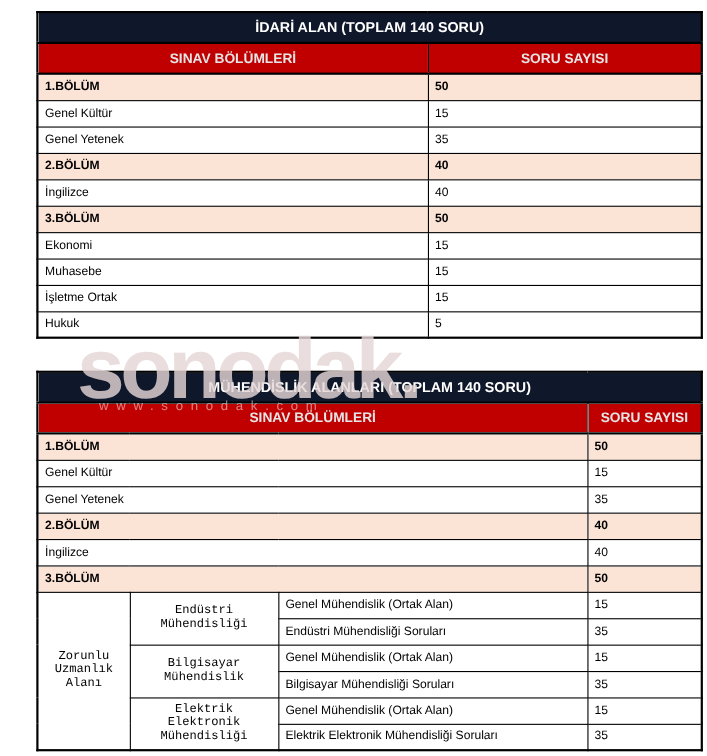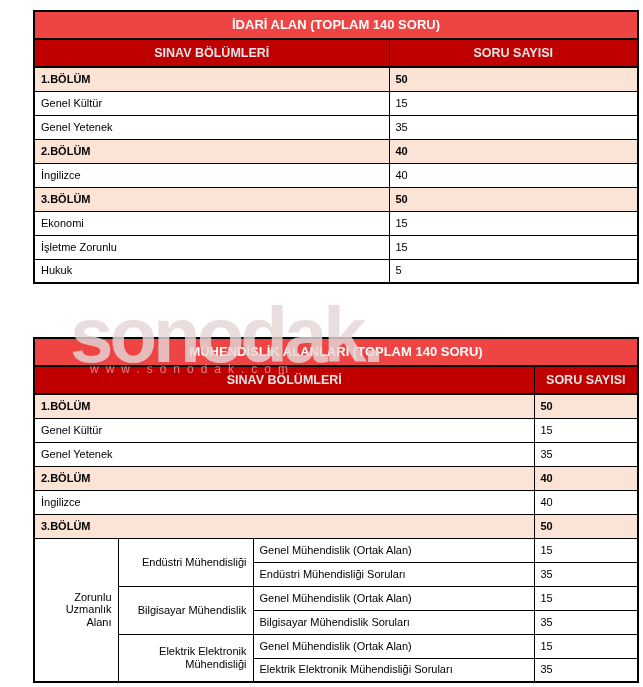--- a/index.html
+++ b/index.html
@@ -29,40 +29,40 @@
     td {
       border: 1px solid #000;
       height: 24px;
       font-size: 11px;
       padding: 1px 6px;
       vertical-align: middle;
       overflow: hidden;
       line-height: 1.15;
     }
     tr.title-row td {
-      background: #ef4444;
+      background: #0f172a;
       color: #ffffff;
       font-weight: bold;
       text-align: center;
       font-size: 13px;
       height: 28px;
       border-bottom: 2px solid #000;
     }
     tr.subhead-row td {
       background: #C00000;
       color: #e5e5e5;
       font-weight: bold;
       text-align: center;
       font-size: 12.5px;
       height: 28px;
       border-bottom: 2px solid #000;
     }
     tr.band-row td { background: #FBE4D5; font-weight: bold; }
     td.num { text-align: left; }
-    td.center { text-align: right; }
+    td.center { text-align: center; font-family: Liberation Mono, monospace; }
     
     #watermark { position: absolute; left: 0; top: 0; width: 541px; height: 687px; pointer-events: none; z-index: 5; }
     .wm-brand {
       position: absolute;
       left: 70px; top: 296px;
       font-size: 78px;
       font-weight: bold;
       letter-spacing: -4px;
       line-height: 1;
       color: rgba(228, 214, 214, 0.82);
@@ -117,21 +117,25 @@
     </tr>
     <tr class="band-row">
       <td>3.BÖLÜM</td>
       <td class="num">50</td>
     </tr>
     <tr>
       <td>Ekonomi</td>
       <td class="num">15</td>
     </tr>
     <tr>
-      <td>İşletme Zorunlu</td>
+      <td>Muhasebe</td>
+      <td class="num">15</td>
+    </tr>
+    <tr>
+      <td>İşletme Ortak</td>
       <td class="num">15</td>
     </tr>
     <tr>
       <td>Hukuk</td>
       <td class="num">5</td>
     </tr>
   </tbody>
     </table>
 
   <table id="table2">
@@ -182,21 +186,21 @@
     <tr>
       <td>Endüstri Mühendisliği Soruları</td>
       <td class="num">35</td>
     </tr>
     <tr>
       <td rowspan="2" class="center">Bilgisayar Mühendislik</td>
       <td>Genel Mühendislik (Ortak Alan)</td>
       <td class="num">15</td>
     </tr>
     <tr>
-      <td>Bilgisayar Mühendislik Soruları</td>
+      <td>Bilgisayar Mühendisliği Soruları</td>
       <td class="num">35</td>
     </tr>
     <tr>
       <td rowspan="2" class="center">Elektrik Elektronik Mühendisliği</td>
       <td>Genel Mühendislik (Ortak Alan)</td>
       <td class="num">15</td>
     </tr>
     <tr>
       <td>Elektrik Elektronik Mühendisliği Soruları</td>
       <td class="num">35</td>

